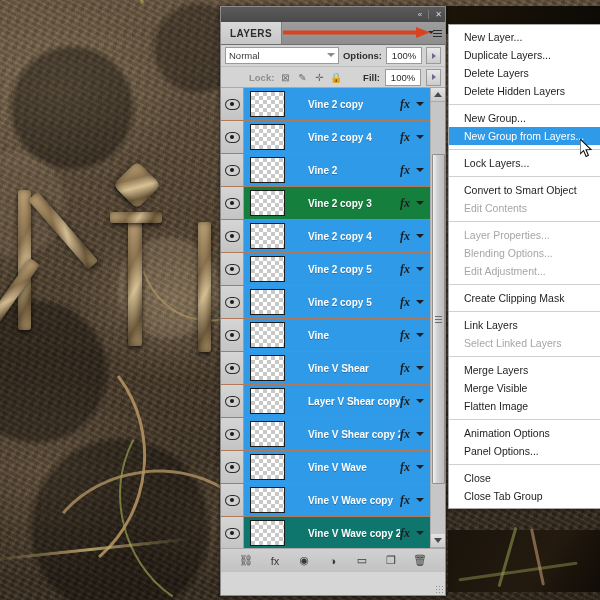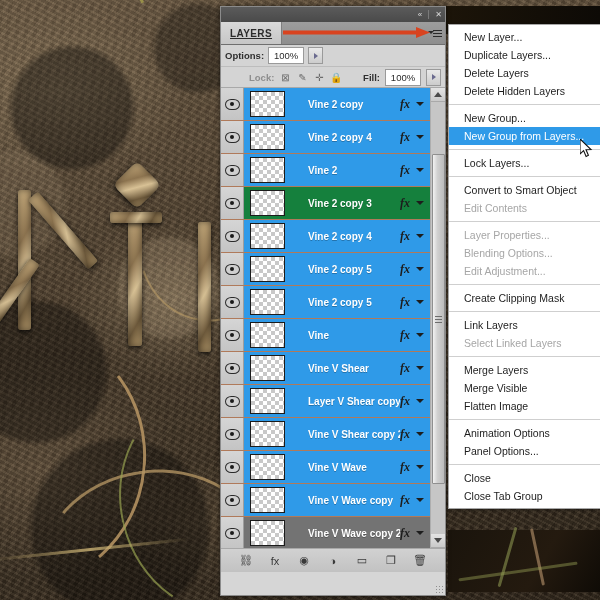--- a/index.html
+++ b/index.html
@@ -64,21 +64,21 @@
     background:#d6d6d6;border:1px solid #8b8b8b;box-shadow:0 0 4px rgba(0,0,0,.6);}
   .panel-topbar{height:15px;background:linear-gradient(180deg,#5b5b5b,#4a4a4a);
     display:flex;align-items:center;justify-content:flex-end;padding-right:3px;gap:6px;}
   .tb-icn{color:#d7d7d7;font-size:8px;line-height:8px;cursor:pointer;}
   .tb-sep{width:1px;height:9px;background:#7a7a7a;}
 
   .tabrow{height:22px;background:linear-gradient(180deg,#9d9d9d,#8e8e8e);
     display:flex;align-items:stretch;position:relative;border-bottom:1px solid #6f6f6f;}
   .tab{padding:0 9px;display:flex;align-items:center;font-size:10px;font-weight:bold;
     color:#2b2b2b;letter-spacing:.4px;
-    background:linear-gradient(180deg,#d9d9d9,#c6c6c6);border-right:1px solid #7e7e7e;text-decoration:underline;}
+    background:linear-gradient(180deg,#d9d9d9,#c6c6c6);border-right:1px solid #7e7e7e;}
   .tabfill{flex:1;}
   .hamb{width:15px;display:flex;flex-direction:column;justify-content:center;
     align-items:flex-end;gap:2px;padding-right:3px;cursor:pointer;position:relative;}
   .hamb b{display:block;width:9px;height:1px;background:#2a2a2a;}
   .hamb:before{content:"";position:absolute;left:1px;top:9px;border-left:3px solid transparent;
     border-right:3px solid transparent;border-top:3px solid #2a2a2a;}
 
   .redarrow{position:absolute;left:62px;top:5px;width:148px;height:11px;pointer-events:none;}
 
   .ctrlrow{display:flex;align-items:center;height:21px;padding:0 4px;gap:4px;
@@ -208,20 +208,24 @@
           <b></b>
           <b></b>
       </div>
       <svg class="redarrow" viewBox="0 0 148 11">
         <line x1="0" y1="5.5" x2="133" y2="5.5" stroke="#d9431f" stroke-width="4"></line>
         <polygon points="133,0 147,5.5 133,11" fill="#d9431f"></polygon>
       </svg>
     </div>
 
     <div class="ctrlrow">
+      <div class="blend">
+        <span>Normal</span>
+        <span class="car"></span>
+      </div>
       <span class="lbl">Options:</span>
       <div class="numbox">
         <span>100%</span>
       </div>
       <div class="stepper">
           <i></i>
         </div>
     </div>
 
     <div class="lockrow">
@@ -378,21 +382,21 @@
             <div class="eyecol">
               <span class="eye">
                 <b></b>
               </span>
             </div>
             <div class="thumb"></div>
             <div class="lname">Vine V Wave copy</div>
             <div class="fx">fx</div>
             <div class="fxcar"></div>
           </div>
-          <div class="row" style="background: #737373; justify-content: flex-end;">
+          <div class="row" style="background: #0f766e; justify-content: flex-end;">
             <div class="eyecol">
               <span class="eye">
                 <b></b>
               </span>
             </div>
             <div class="thumb"></div>
             <div class="lname">Vine V Wave copy 2</div>
             <div class="fx">fx</div>
             <div class="fxcar"></div>
           </div>

